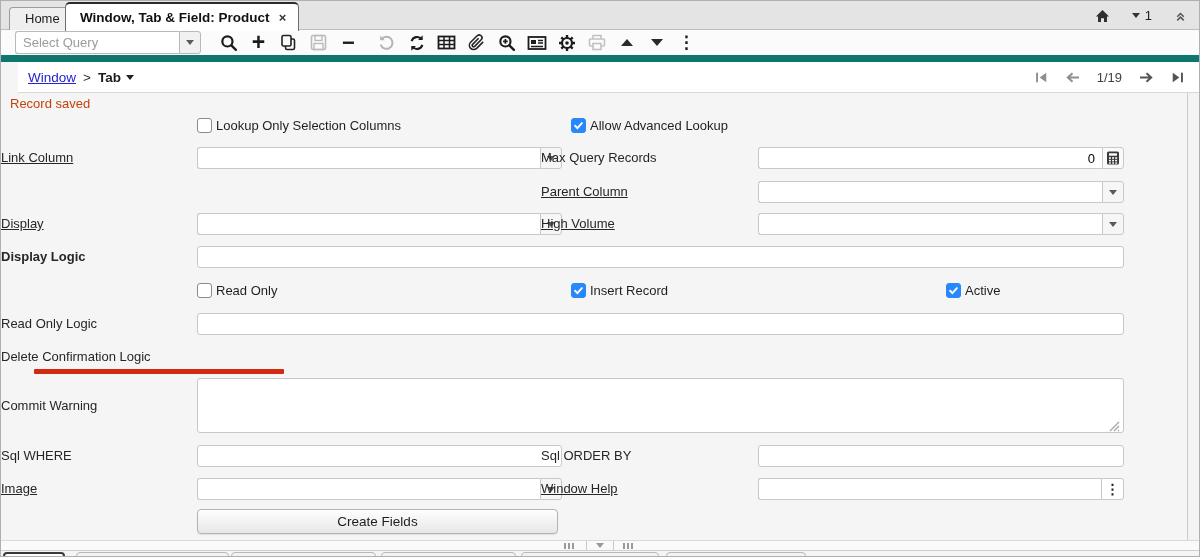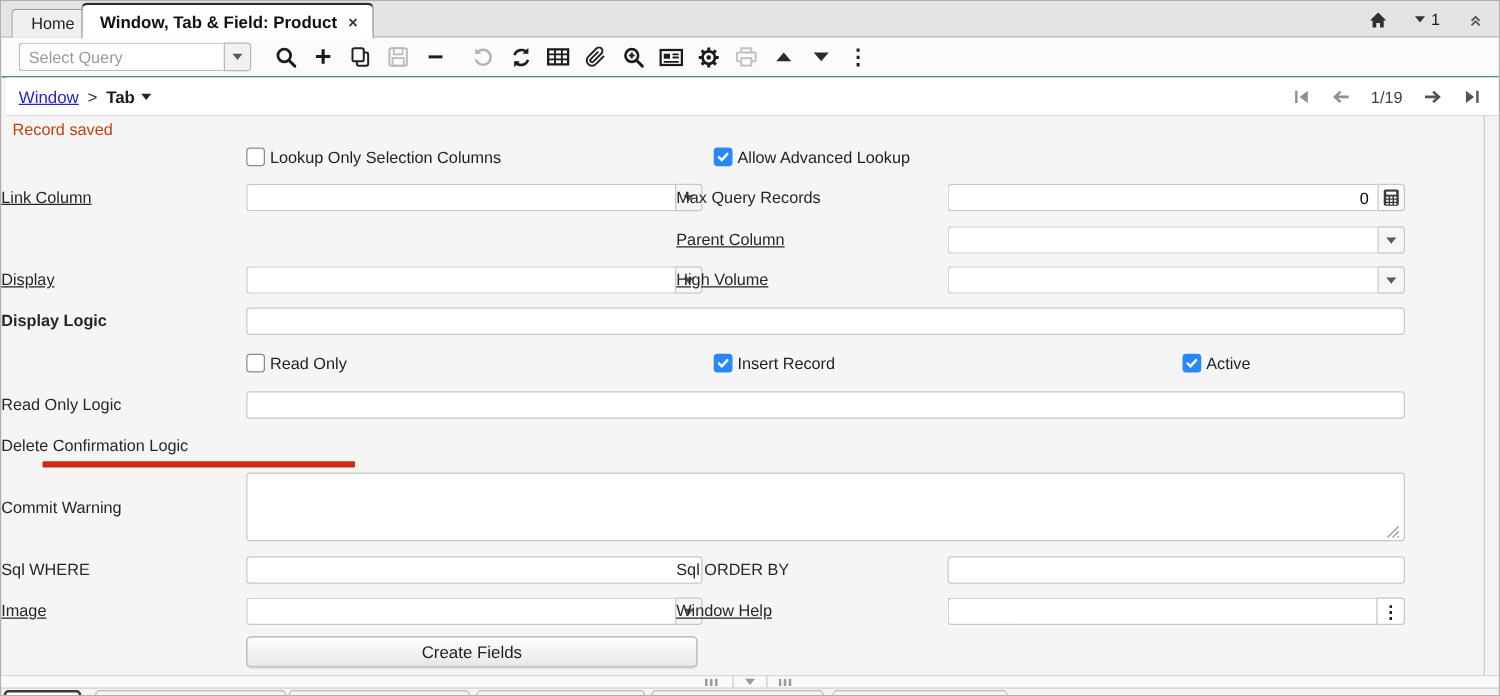--- a/index.html
+++ b/index.html
@@ -20,42 +20,42 @@
                 font-weight:bold; font-size:13.5px; color:#111; }
   .tab-close { font-size:13px; font-weight:bold; color:#333; line-height:1; cursor:pointer; }
   #tabbar-right { position:absolute; right:12px; top:0; height:29px;
                   display:flex; align-items:center; gap:22px; }
   .hdr-count { display:flex; align-items:center; gap:5px; font-size:13px; color:#222; }
   .caret-dn { width:0; height:0; border-left:4.5px solid transparent;
               border-right:4.5px solid transparent; border-top:5.5px solid #333; }
 
   
   #toolbar { position:absolute; top:29px; left:0; right:0; height:32px;
-             background:#fbfbfb; border-bottom:1px solid #0f766e;
+             background:#fbfbfb; border-bottom:7px solid #0f766e;
              display:flex; align-items:center; padding-left:14px; }
   .query { width:186px; height:23px; display:flex; }
   .query input { flex:1; min-width:0; border:1px solid #b9b9b9; border-right:none;
                  border-radius:3px 0 0 3px; padding:0 7px; font-size:13px; color:#444;
                  outline:none; background:#fff; font-family:inherit; }
   .query input::placeholder { color:#9a9a9a; }
   .dbtn { width:22px; border:1px solid #b9b9b9; border-radius:0 3px 3px 0;
           background:#f1f1f1; display:flex; align-items:center; justify-content:center; cursor:pointer; }
   .tbrow { display:flex; align-items:center; gap:9px; margin-left:17px; }
   .tbi { width:21px; height:24px; display:flex; align-items:center; justify-content:center;
          font-size:19px; color:#1c1c1c; cursor:pointer; }
   .tbi.glyph { font-weight:bold; }
   .tbi.dis { opacity:.38; }
   .tbi.sep { margin-left:8px; }
   .tri-up { width:0; height:0; border-left:6px solid transparent; border-right:6px solid transparent;
             border-bottom:7px solid #2a2a2a; }
   .tri-dn { width:0; height:0; border-left:6px solid transparent; border-right:6px solid transparent;
             border-top:7px solid #2a2a2a; }
 
   
-  #crumbbar { position:absolute; top:61px; left:4px; right:0; height:31px; background:#fff;
+  #crumbbar { position:absolute; top:61px; left:17px; right:0; height:31px; background:#fff;
               border-bottom:1px solid #d8d8d8; display:flex; align-items:center;
               padding:0 14px 0 10px; font-size:13.5px; }
   .bc-link { color:#2323cf; text-decoration:underline; cursor:pointer; }
   .bc-sep { margin:0 7px; color:#333; }
   .bc-cur { font-weight:bold; color:#1c1c1c; display:flex; align-items:center; gap:5px; cursor:pointer; }
   .bc-caret { width:0; height:0; border-left:4px solid transparent; border-right:4px solid transparent;
               border-top:5px solid #222; }
   #recnav { margin-left:auto; display:flex; align-items:center; gap:17px; }
   .nav-btn { display:flex; align-items:center; cursor:pointer; }
   .pg-pos { font-size:13px; color:#3f3f3f; }

